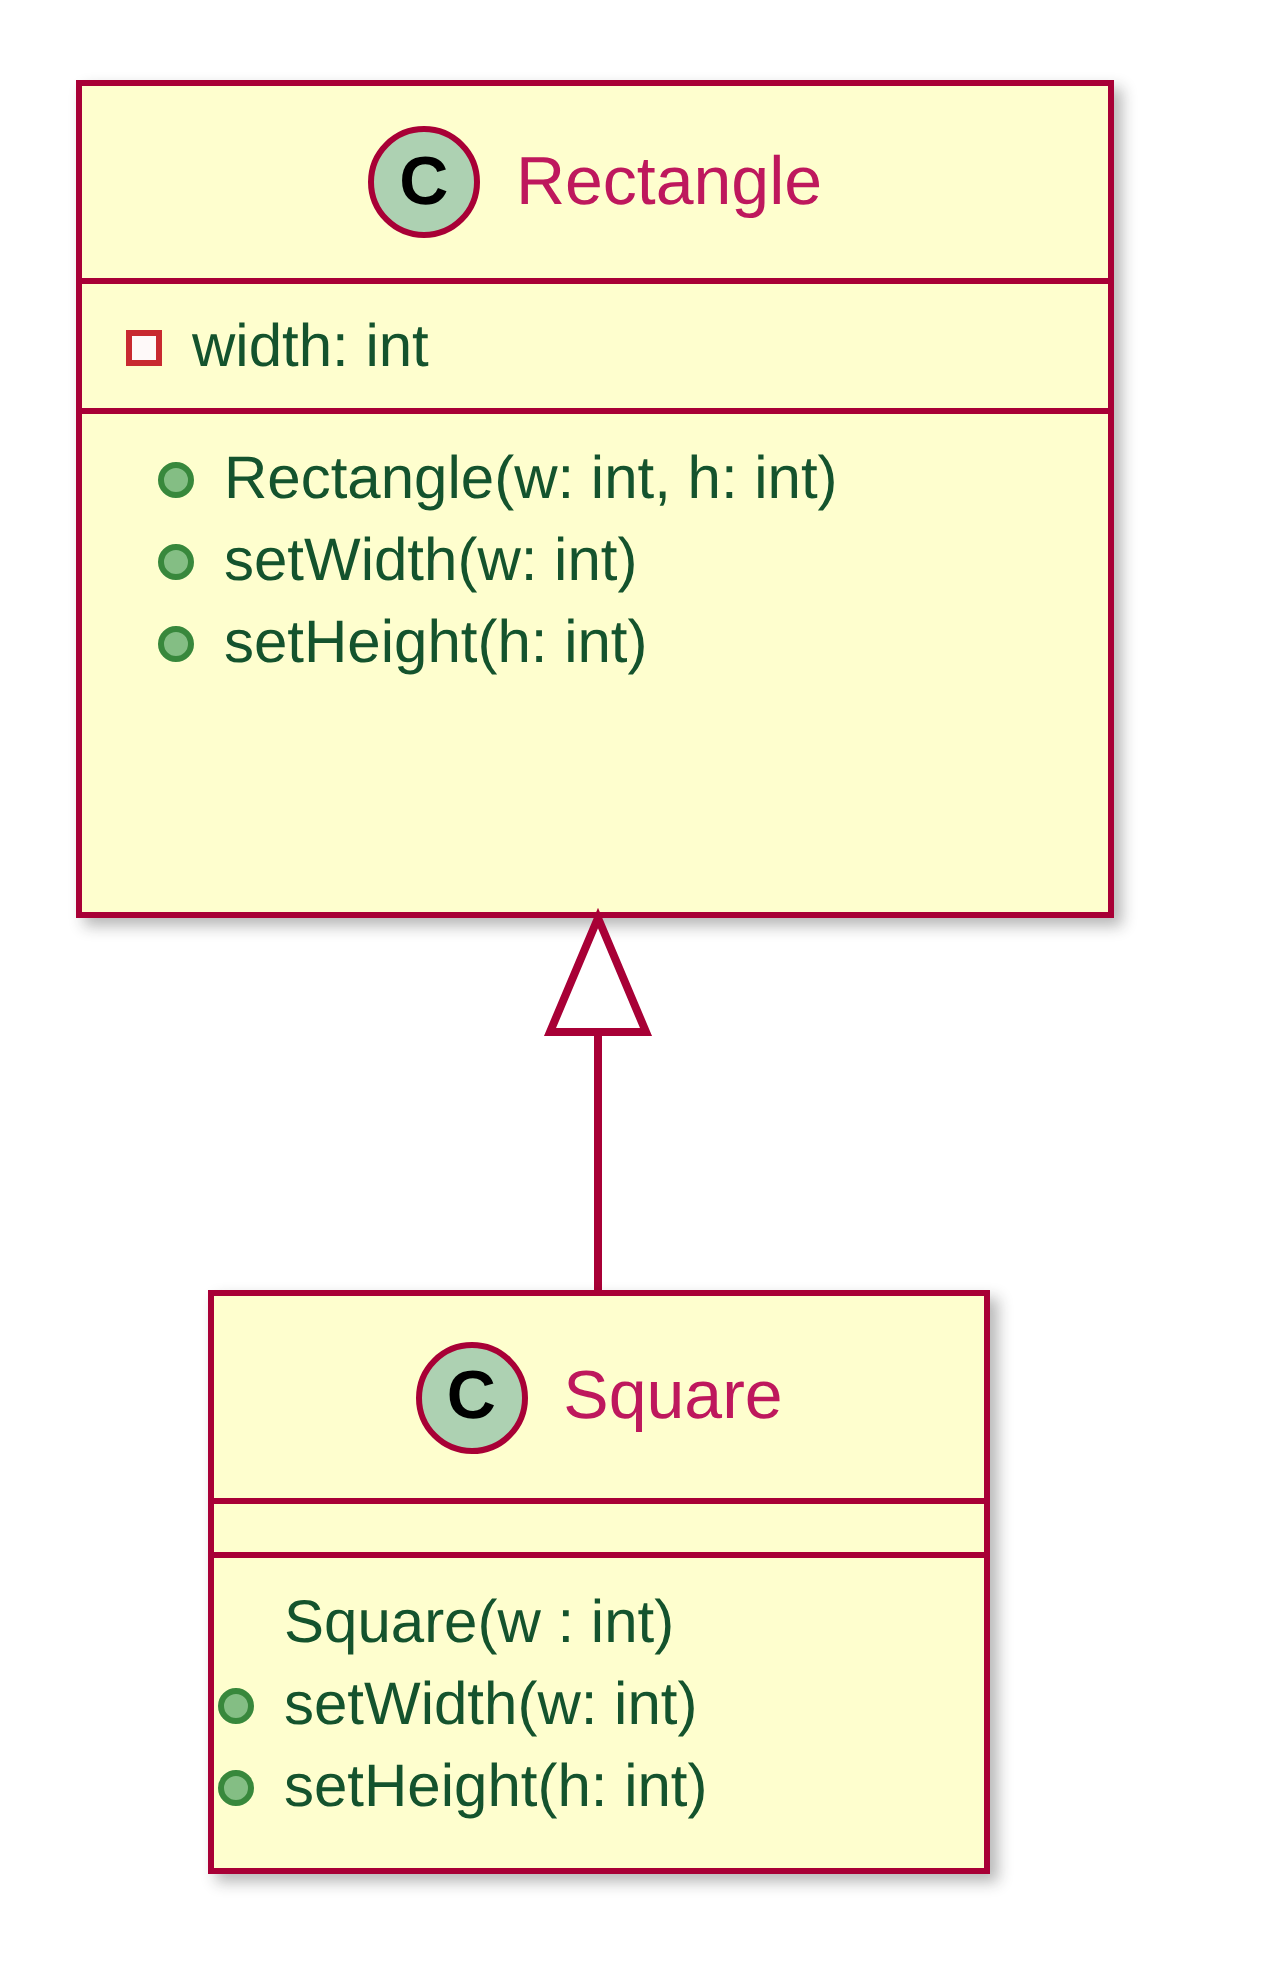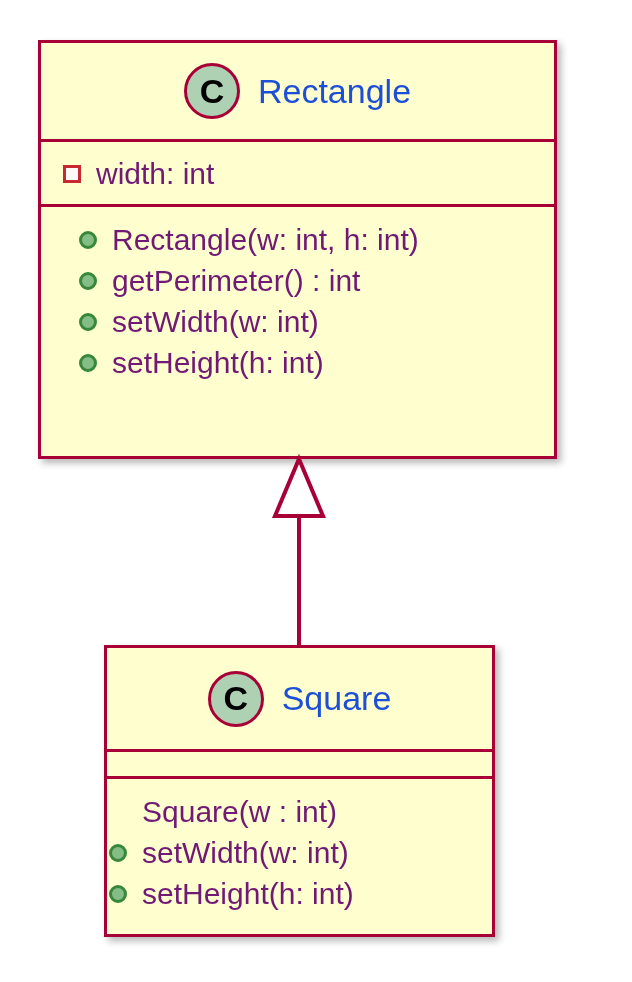--- a/index.html
+++ b/index.html
@@ -43,38 +43,38 @@
     border: 3px solid #A80036;
     display: flex;
     align-items: center;
     justify-content: center;
     color: #000000;
     font-weight: bold;
     flex: none;
   }
 
   .class-title {
-    color: #1d4ed8;
+    color: #be185d;
     white-space: nowrap;
   }
 
   .compartment-sep {
     height: 0;
     border-top: 3px solid #A80036;
   }
 
   .compartment {
     box-sizing: border-box;
   }
 
   .member-row {
     display: flex;
     align-items: center;
     white-space: nowrap;
-    color: #701a75;
+    color: #14532d;
   }
 
   .marker-slot {
     flex: none;
     display: flex;
     align-items: center;
     justify-content: center;
   }
 
   .marker-private-field {
@@ -218,26 +218,20 @@
       <div class="member-row">
         <span class="marker-slot">
             <span class="marker-public-method"></span>
           </span>
         <span>Rectangle(w: int, h: int)</span>
       </div>
       <div class="member-row">
         <span class="marker-slot">
             <span class="marker-public-method"></span>
           </span>
-        <span>getPerimeter() : int</span>
-      </div>
-      <div class="member-row">
-        <span class="marker-slot">
-            <span class="marker-public-method"></span>
-          </span>
         <span>setWidth(w: int)</span>
       </div>
       <div class="member-row">
         <span class="marker-slot">
             <span class="marker-public-method"></span>
           </span>
         <span>setHeight(h: int)</span>
       </div>
     </div>
   </div>

